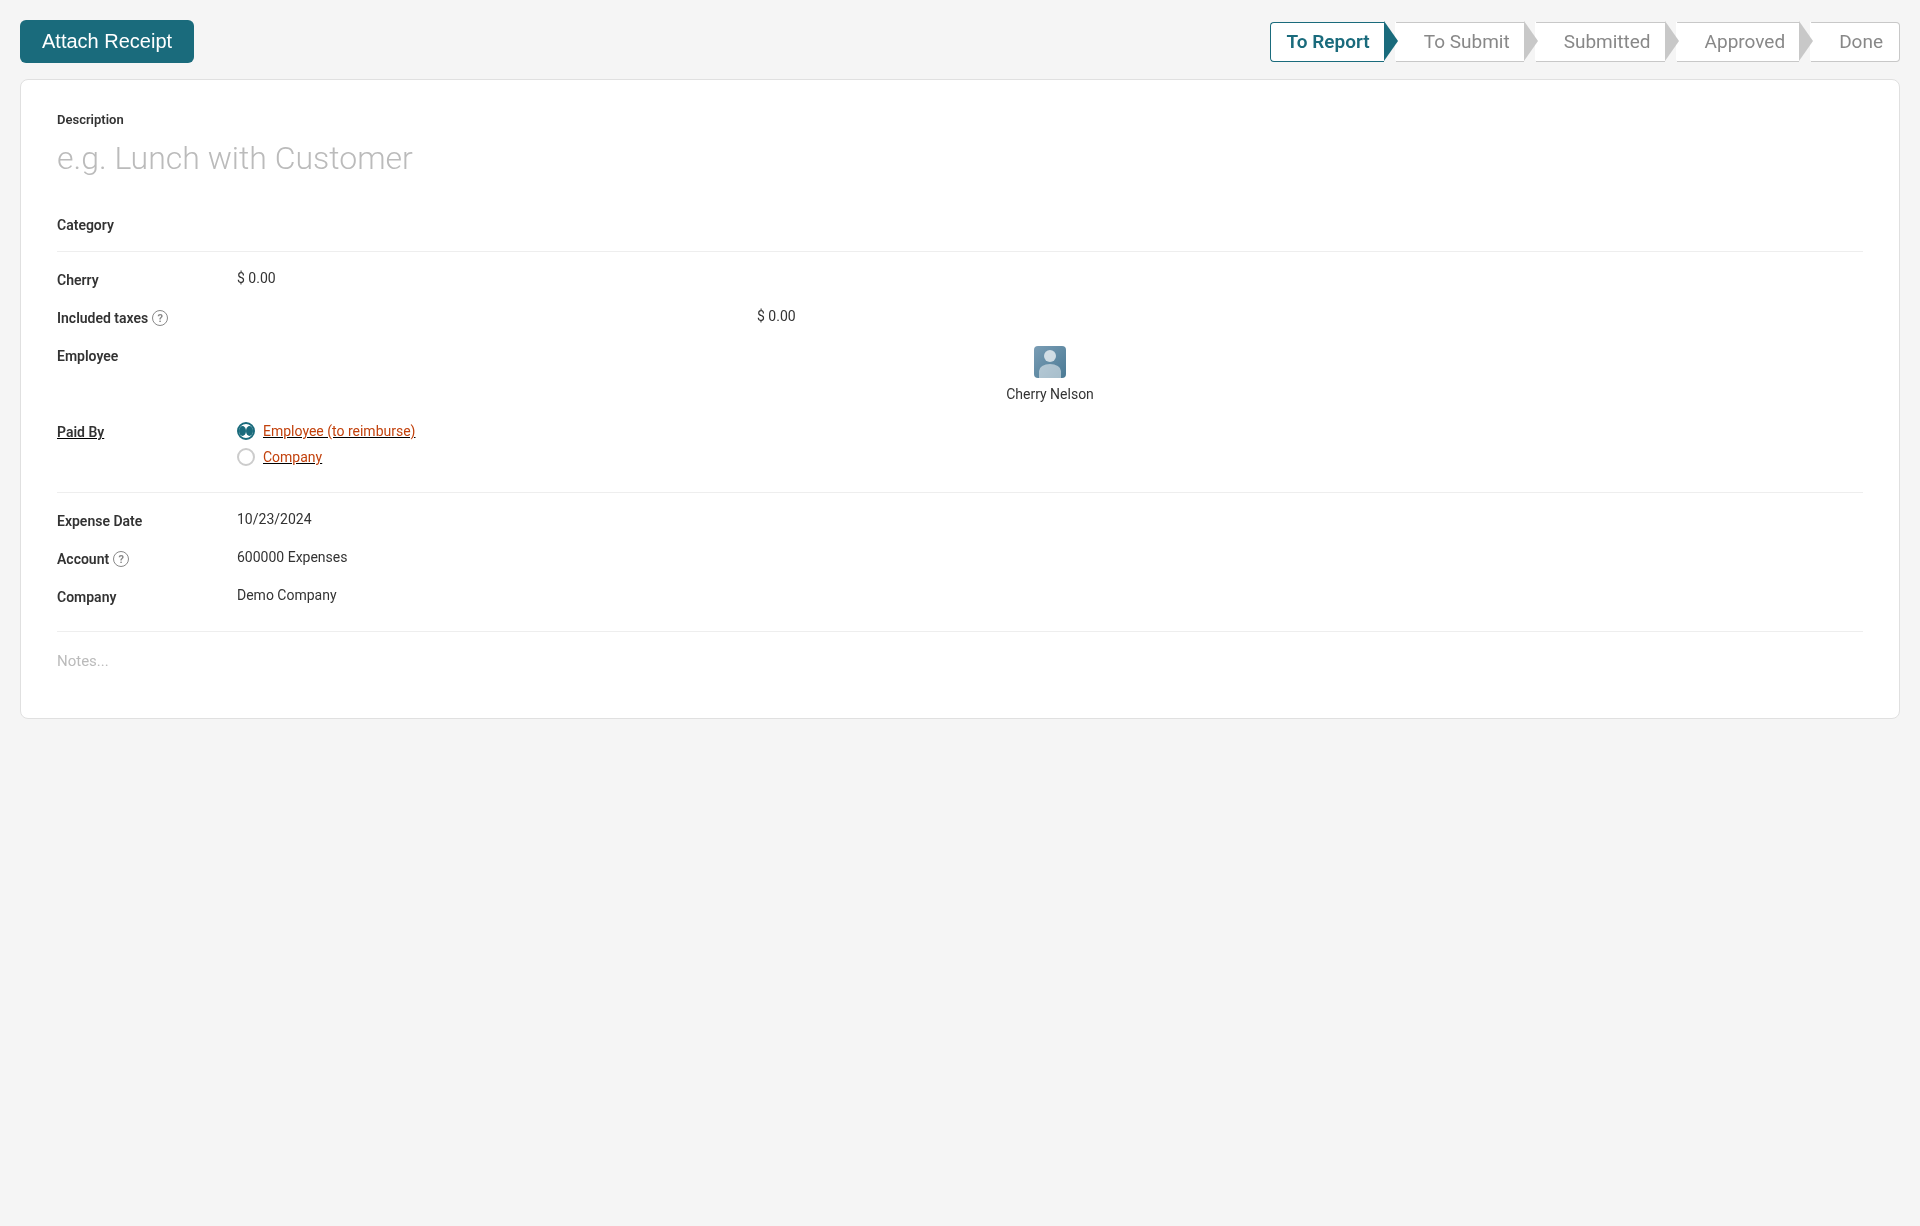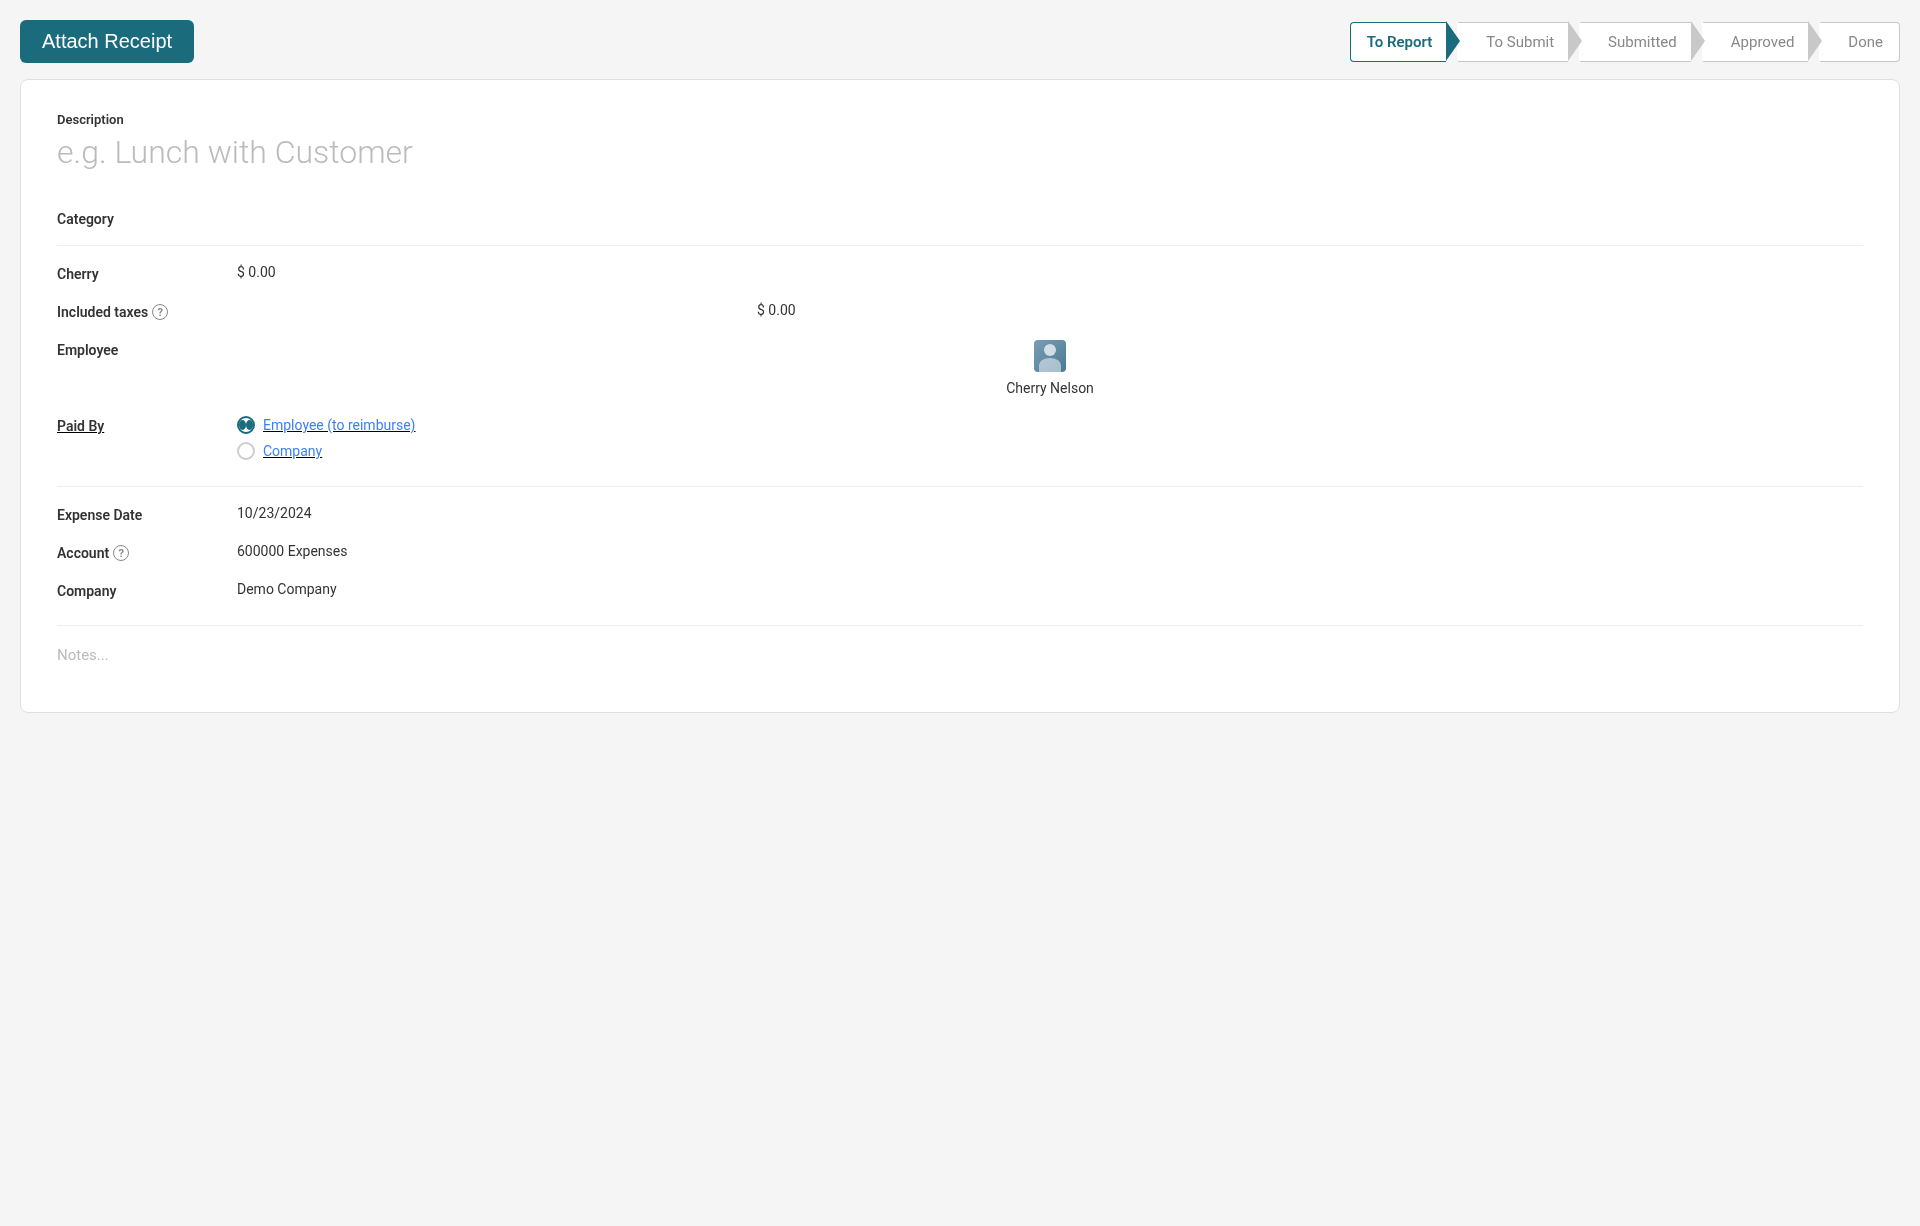--- a/index.html
+++ b/index.html
@@ -32,21 +32,21 @@
     .pipeline {
       display: flex;
       align-items: center;
     }
 
     .pipeline-step {
       display: flex;
       align-items: center;
       height: 40px;
       padding: 0 14px 0 28px;
-      font-size: 15px;
+      font-size: 19px;
       color: #888;
       background: white;
       position: relative;
       cursor: pointer;
       border-top: 1.5px solid #c8c8c8;
       border-bottom: 1.5px solid #c8c8c8;
     }
 
     .pipeline-step::before {
       content: '';
@@ -121,21 +121,21 @@
     }
 
     .description-section {
       margin-bottom: 28px;
     }
 
     .field-label {
       font-size: 13px;
       font-weight: 600;
       color: #333;
-      margin-bottom: 6px;
+      margin-bottom: 12px;
     }
 
     .description-placeholder {
       font-size: 32px;
       color: #bbb;
       font-weight: 300;
     }
 
     .form-row {
       display: flex;
@@ -215,21 +215,21 @@
       background: rgba(255,255,255,0.5);
       border-radius: 50% 50% 0 0;
     }
 
     .radio-option {
       display: flex;
       align-items: center;
       gap: 8px;
       margin-bottom: 8px;
       font-size: 14px;
-      color: #3b82f6;
+      color: #c2410c;
     }
 
     .radio-btn {
       width: 18px;
       height: 18px;
       border-radius: 50%;
       border: 2px solid #ccc;
       display: flex;
       align-items: center;
       justify-content: center;

